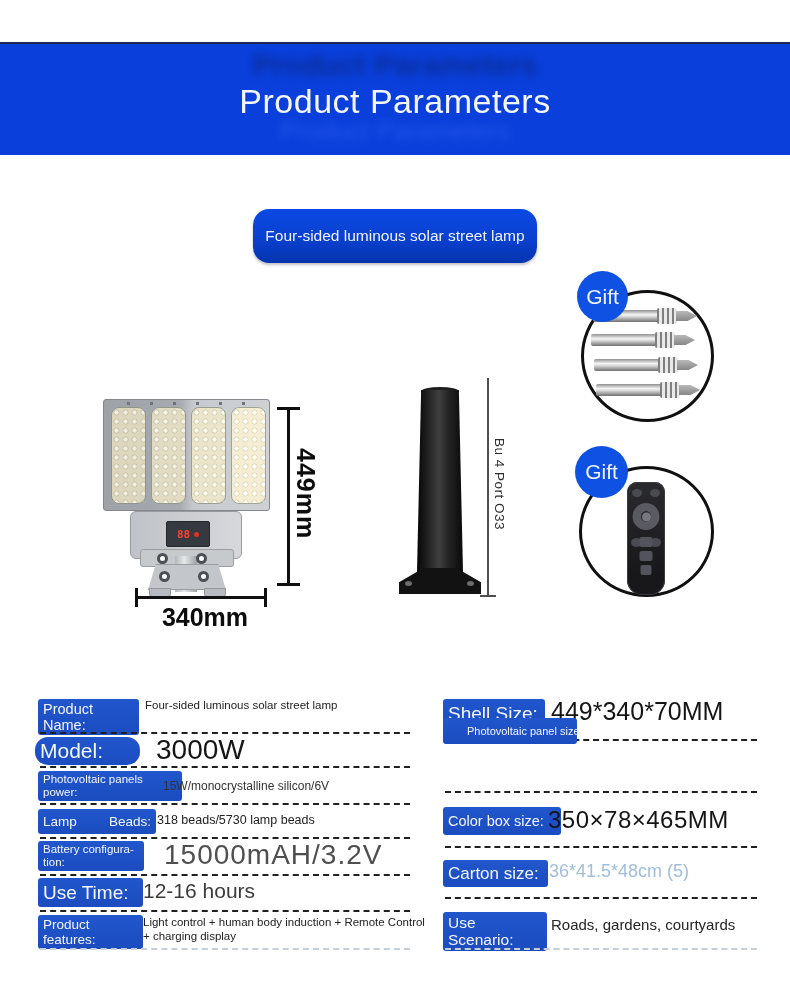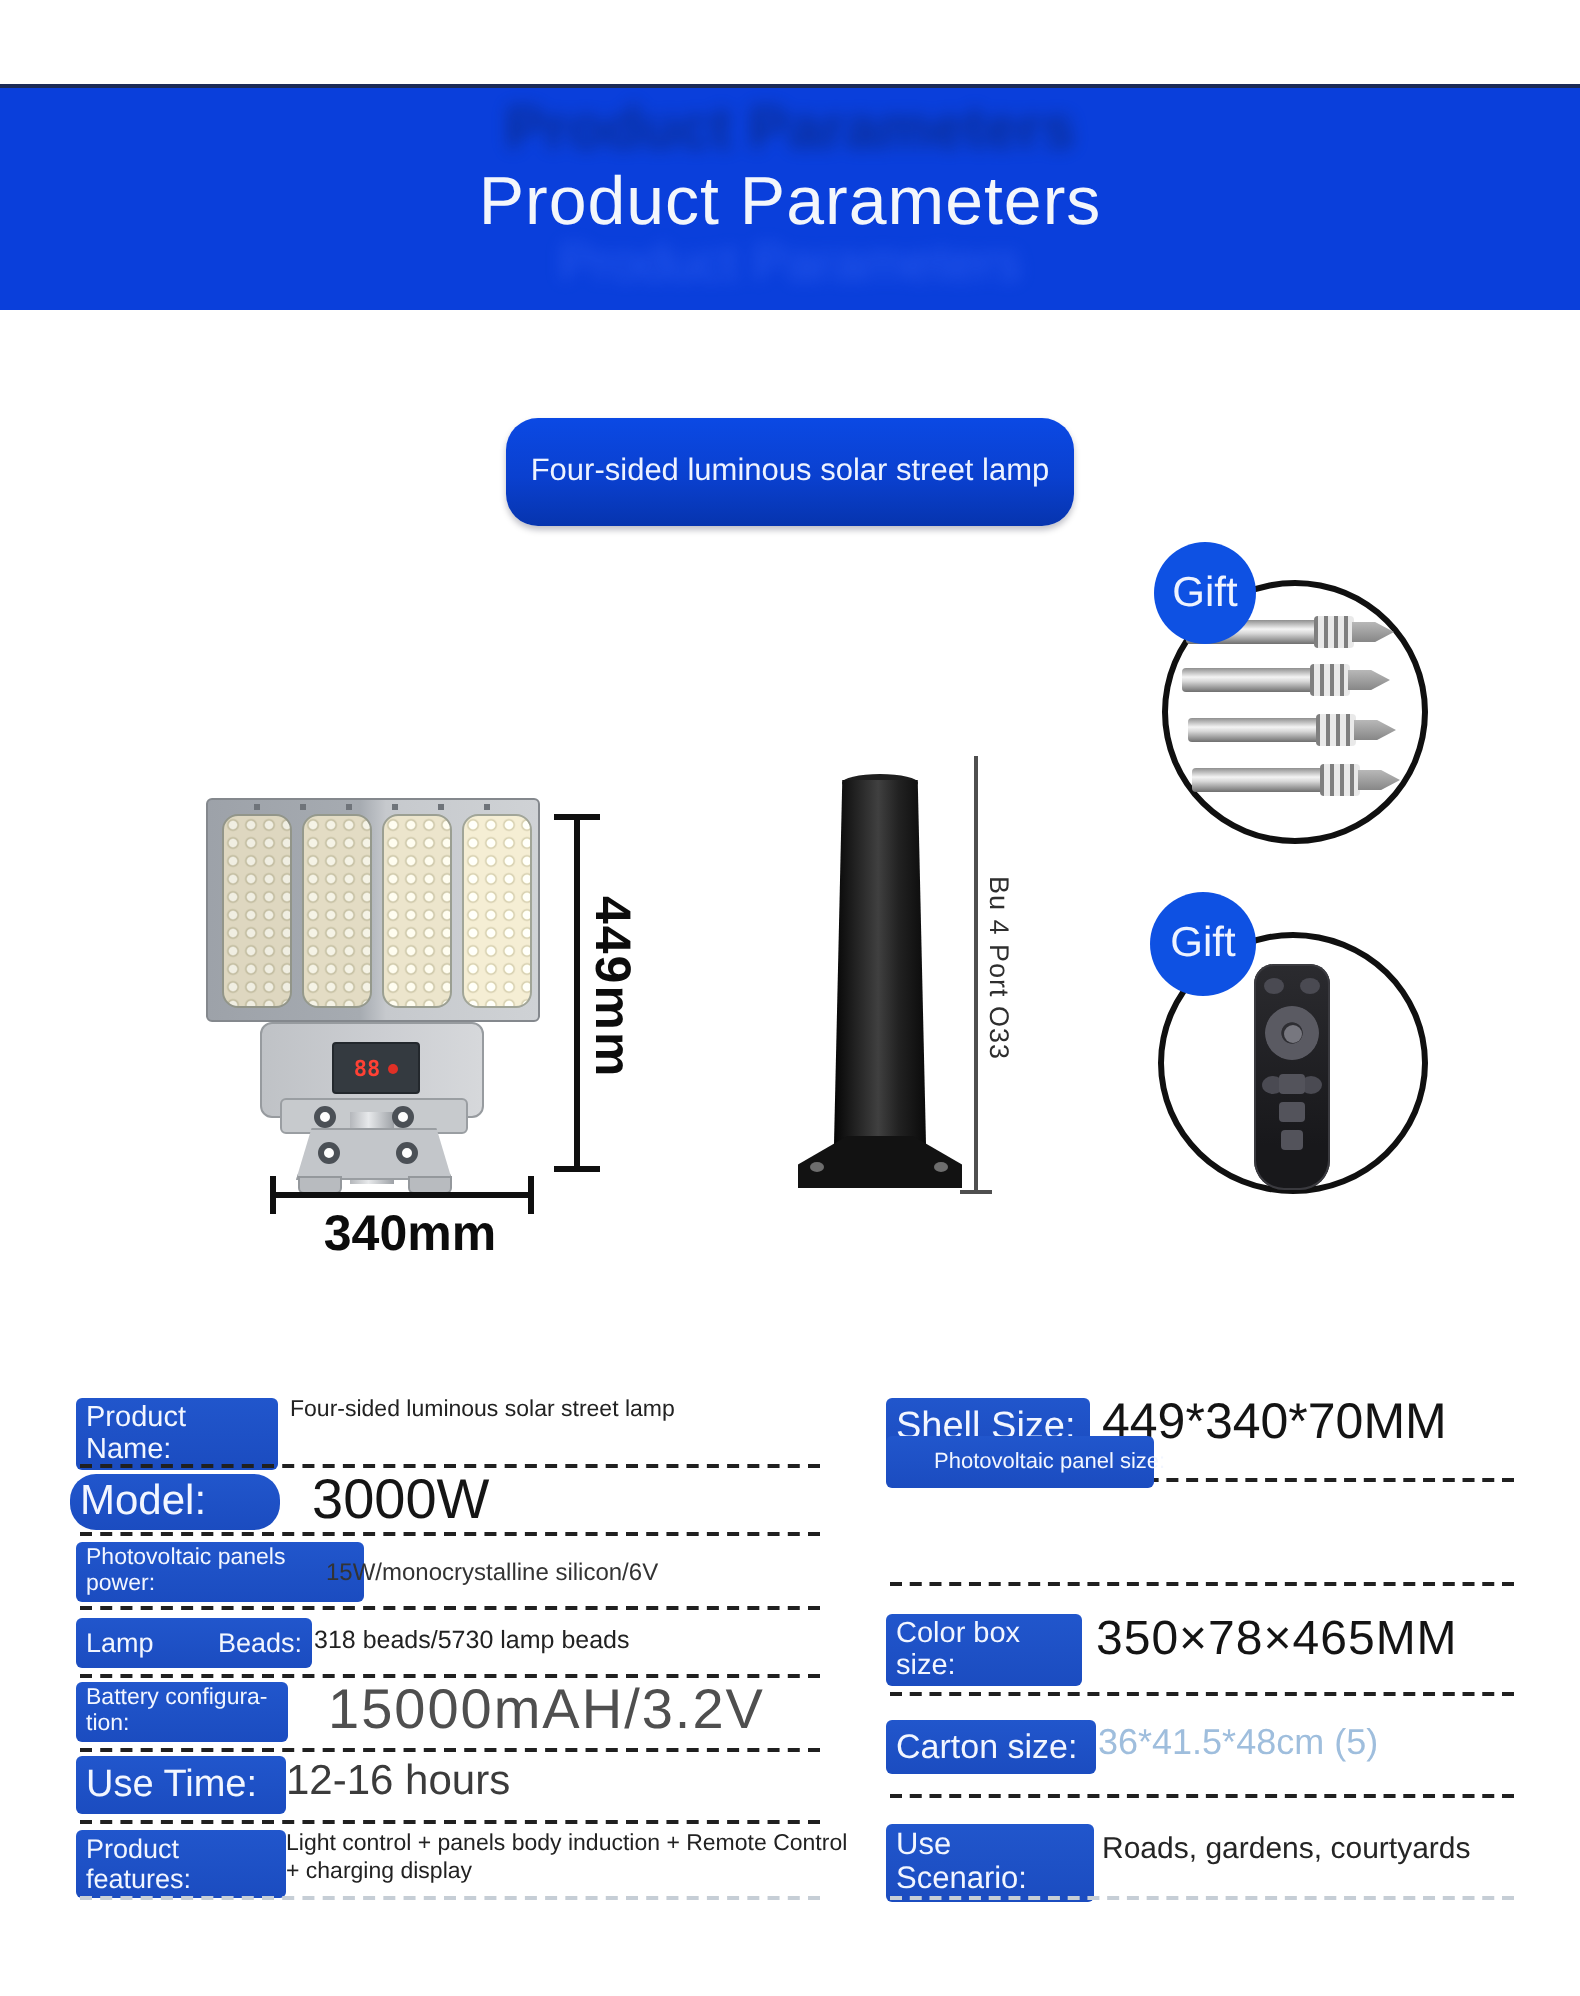--- a/index.html
+++ b/index.html
@@ -119,21 +119,21 @@
   .bL1{left:38px;top:699px;width:101px;min-height:28px;font-size:14.5px;}
   .bL2{left:35px;top:737px;width:105px;min-height:25px;font-size:21px;border-radius:13px;}
   .bL3{left:38px;top:771px;width:144px;min-height:27px;font-size:11.5px;}
   .bL4{left:38px;top:809px;width:118px;min-height:25px;font-size:13.5px;}
   .bL4 span{display:block;width:100%;text-align:justify;text-align-last:justify;}
   .bL5{left:38px;top:841px;width:106px;min-height:30px;font-size:11.5px;}
   .bL6{left:38px;top:878px;width:105px;min-height:29px;font-size:19px;}
   .bL7{left:38px;top:915px;width:105px;min-height:28px;font-size:13.5px;}
   .bR1{left:443px;top:699px;width:102px;min-height:29px;font-size:19px;}
   .bR2{left:443px;top:718px;width:134px;min-height:26px;font-size:11px;white-space:nowrap;padding-left:24px;}
-  .bR3{left:443px;top:807px;width:98px;min-height:28px;font-size:14.5px;}
+  .bR3{left:443px;top:807px;width:118px;min-height:28px;font-size:14.5px;}
   .bR4{left:443px;top:860px;width:105px;min-height:27px;font-size:17px;}
   .bR5{left:443px;top:912px;width:104px;min-height:28px;font-size:15.5px;}
 
   .val{color:#222;}
   .vL1{left:145px;top:699px;width:205px;font-size:11.5px;line-height:1.2;}
   .vL2{left:156px;top:734px;font-size:28px;color:#151515;}
   .vL3{left:163px;top:779px;font-size:12px;color:#333;}
   .vL4{left:157px;top:813px;font-size:12.5px;}
   .vL5{left:146px;top:839px;font-size:28px;font-weight:normal;color:#4f4f4f;letter-spacing:1px;margin-left:18px;}
   .vL6{left:143px;top:879px;font-size:21px;color:#3b3b3b;}
@@ -277,21 +277,21 @@
 
   <div class="abs badge bL6">
       <span>Use Time:</span>
     </div>
   <div class="abs val vL6">12-16 hours</div>
   <div class="abs dash dL dL6"></div>
 
   <div class="abs badge bL7">
       <span>Product features:</span>
     </div>
-  <div class="abs val vL7">Light control + panels body induction + Remote Control + charging display</div>
+  <div class="abs val vL7">Light control + human body induction + Remote Control + charging display</div>
   <div class="abs dash dL faint dLf"></div>
 
   <div class="abs badge bR1">
       <span>Shell Size:</span>
     </div>
   <div class="abs val vR1">449*340*70MM</div>
   <div class="abs dash dR dR1"></div>
 
   <div class="abs badge bR2">
       <span>Photovoltaic panel size:</span>

